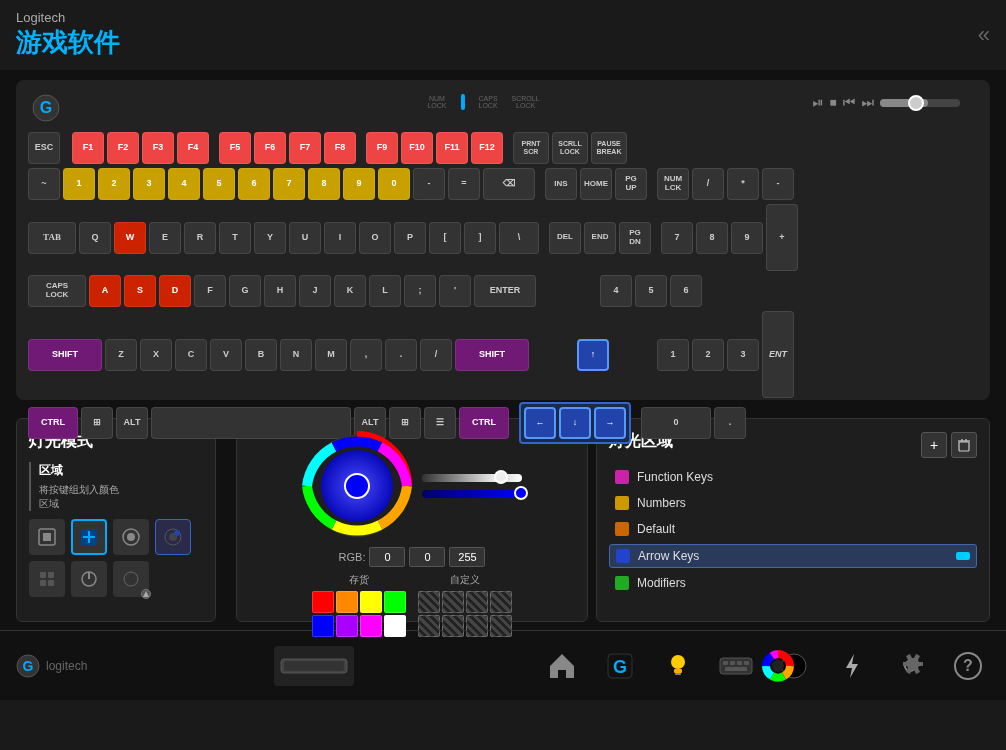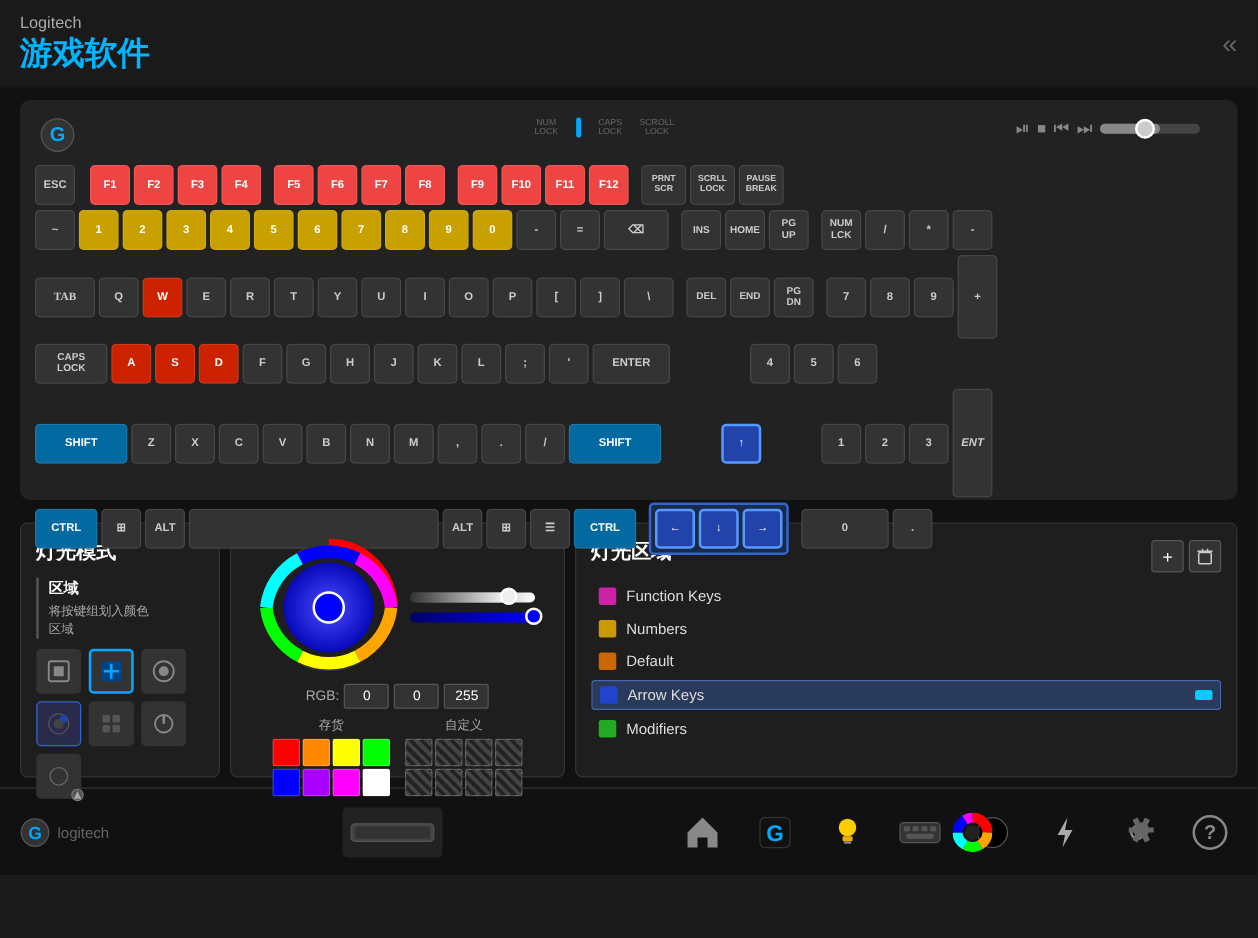--- a/index.html
+++ b/index.html
@@ -65,48 +65,48 @@
       flex-shrink: 0;
       text-align: center;
       line-height: 1.1;
       color: #fff;
     }
 
     .key-dark { background: #333; color: #ccc; }
     .key-pink { background: #ef4444; color: #fff; }
     .key-yellow { background: #c8a000; color: #fff; }
     .key-red { background: #cc2200; color: #fff; }
-    .key-green { background: #0369a1; color: #fff; }
+    .key-green { background: #701a75; color: #fff; }
     .key-selected { background: #2244aa; border: 2px solid #5599ff; }
 
     
     .bottom-section {
       display: flex;
       gap: 0;
       padding: 8px 16px;
       height: 220px;
       background: #111;
     }
 
     .panel {
       background: #1e1e1e;
       border: 1px solid #333;
       border-radius: 6px;
       padding: 12px;
     }
 
     .panel-lighting-modes {
-      width: 160px;
-      margin-right: 8px;
+      width: 200px;
+      margin-right: 20px;
       display: flex;
       flex-direction: column;
     }
 
     .panel-color {
-      width: 268px;
+      width: 352px;
       margin-right: 8px;
     }
 
     .panel-zones {
       flex: 1;
     }
 
     .panel-title {
       font-size: 16px;
       font-weight: bold;

